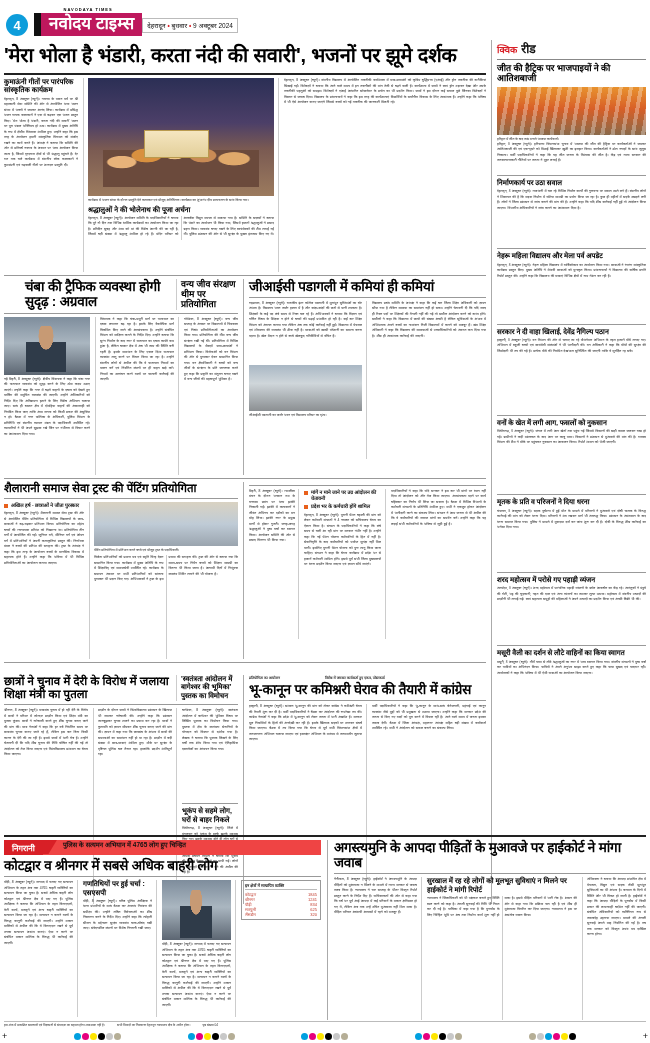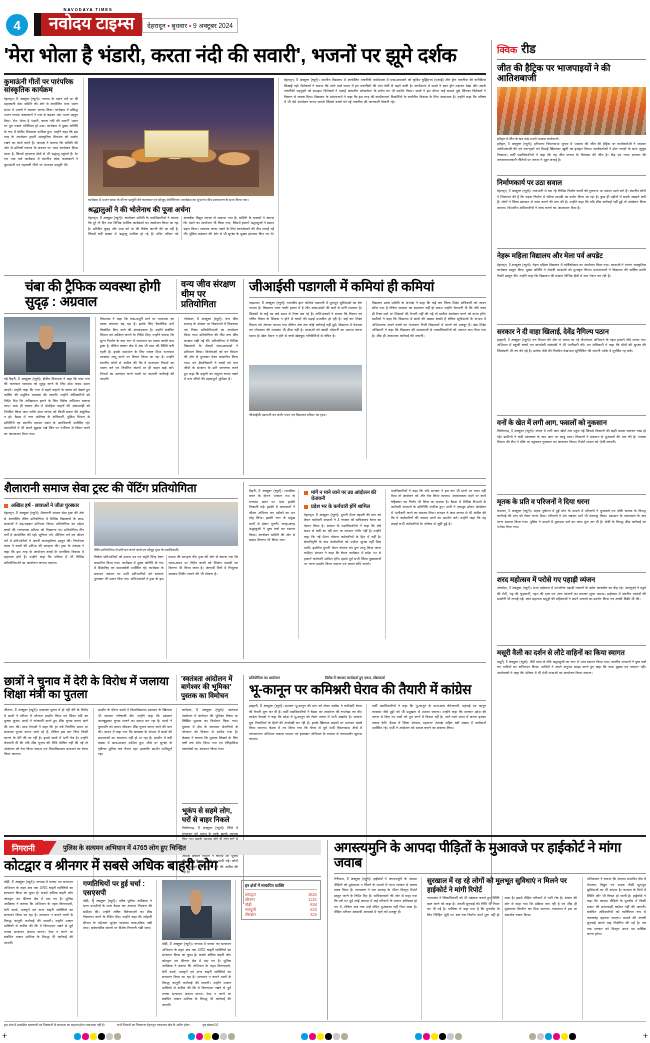--- a/index.html
+++ b/index.html
@@ -18,21 +18,21 @@
     background: #0d9ddb; color:#fff; font-weight:bold; font-size: 13px;
     display:flex; align-items:center; justify-content:center;
     margin-top: 8px; margin-left:2px; flex: 0 0 auto;
   }
   .logo-wrap { margin-left: 6px; position:relative; flex:0 0 auto; }
   .logo-kicker {
     font-size: 4px; letter-spacing: 1px; color:#000; font-weight:bold;
     text-align:center; height: 7px; line-height:7px;
   }
   .logo-block {
-    background: #b91c1c; color:#fff; padding: 2px 8px 3px 8px;
+    background: #be185d; color:#fff; padding: 2px 8px 3px 8px;
     font-weight: bold; font-size: 17px; line-height: 18px;
     border-left: 7px solid #111; white-space:nowrap;
   }
   .tick-strip { flex:1 1 auto; height: 16px; margin-top: 12px; position:relative;
     background: repeating-linear-gradient(to right, #14a3dd 0 5px, #ffffff 5px 8px); }
   .section-flag {
     position:absolute; left: 50%; transform: translateX(-50%); top: 8px;
     background:#fff; border:1px solid #9fd8ef; padding: 3px 10px 2px 10px;
     color:#0c86c4; font-weight:bold; font-size: 10px; white-space:nowrap; z-index:3;
   }
@@ -98,21 +98,21 @@
     background: radial-gradient(ellipse at 50% 22%, #c79a74 0 26%, transparent 27%),
                 linear-gradient(transparent 0 34%, #2f3b49 34% 100%); }
   .paint-photo { background: linear-gradient(#d9d2c2 0%, #bfcbd6 50%, #9aa4ae 100%); }
   .flag-photo { background: linear-gradient(#e8922e 0%, #d85f27 45%, #8a6a4a 100%); }
   .flag-photo::before { content:""; position:absolute; inset:0;
     background: repeating-linear-gradient(100deg, rgba(255,255,255,.3) 0 4px, transparent 4px 10px); }
 
   
   .badge-red { display:inline-block; background:#d81f26; color:#fff;
     font-size:8px; font-weight:bold; padding:2px 8px; }
-  .badge-bar { display:flex; align-items:center; background:#e5e5e5; }
+  .badge-bar { display:flex; align-items:flex-start; background:#ef4444; }
   .badge-bar .slant { width:14px; height:14px; background:#d81f26;
     clip-path: polygon(0 0, 100% 0, 40% 100%, 0% 100%); }
   .badge-kicker { font-size:6.5px; font-weight:bold; color:#111; padding-left:6px; }
 
   
   .qr-head { display:flex; align-items:baseline; gap:4px; border-bottom:1px solid #888; padding-bottom:2px; }
   .qr-q { color:#d81f26; font-weight:bold; font-size:9.5px; }
   .qr-r { color:#111; font-weight:bold; font-size:12px; }
 
   .bullet-row { display:flex; gap:3px; align-items:flex-start; }

